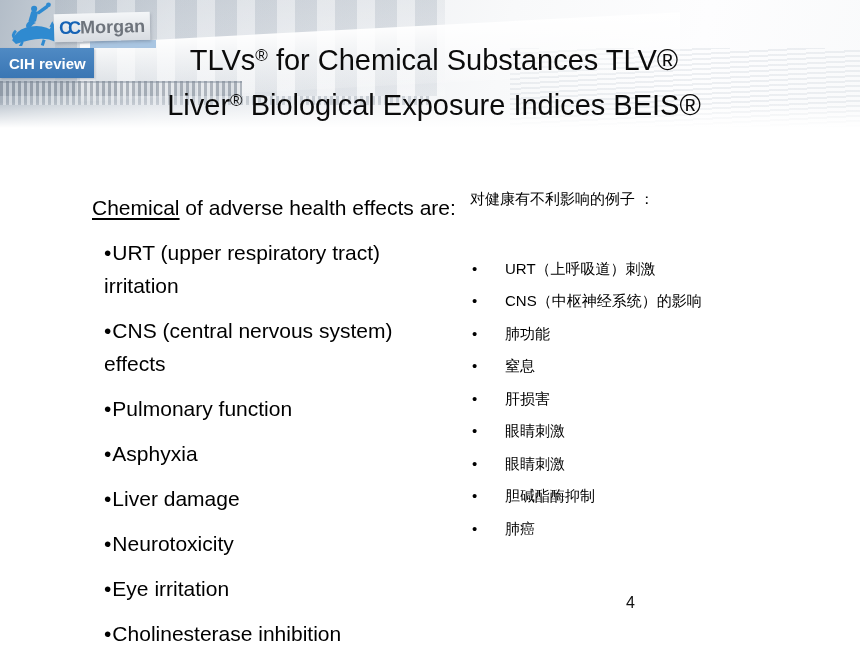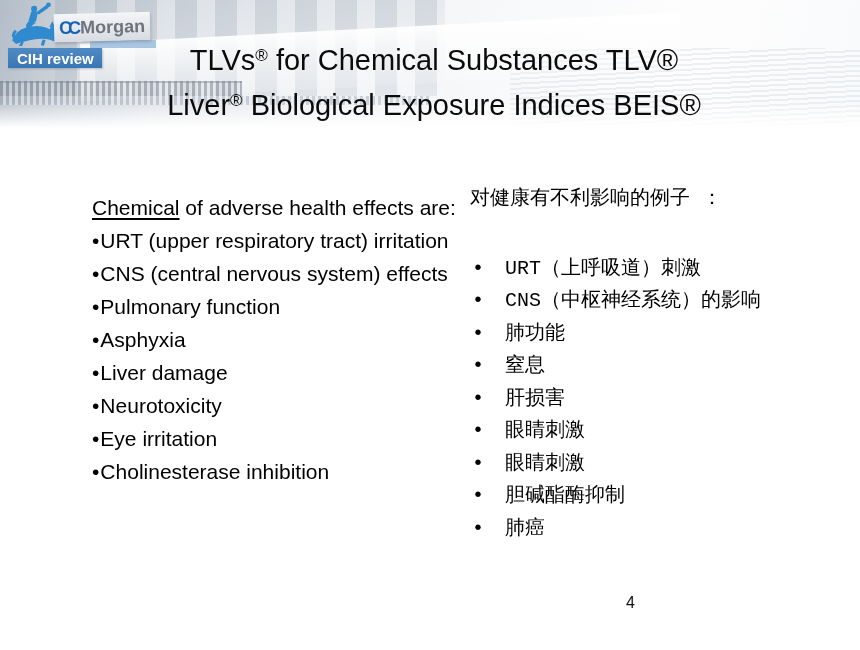--- a/index.html
+++ b/index.html
@@ -46,47 +46,47 @@
   .logo-plate {
     position:absolute; left:54px; top:13px; width:96px; height:28px;
     display:flex; align-items:center; justify-content:center;
     background:linear-gradient(180deg,#f4f6f8,#d8dce1);
     box-shadow:1px 2px 3px rgba(100,110,122,.35); transform:rotate(-1.5deg);
   }
   .logo-cc { font-size:18px; font-weight:700; letter-spacing:-4px; color:#1663b5; margin-right:3px; }
   .logo-name { font-size:18px; font-weight:600; color:#6e747c; letter-spacing:0; }
 
   .badge {
-    position:absolute; left:8px; top:48px; width:94px; height:20px;
+    position:absolute; left:0; top:48px; width:94px; height:30px;
     background:linear-gradient(180deg,#4f8ac4,#3a76b4);
     color:#ffffff; font-size:15px; font-weight:700;
     display:flex; align-items:center; padding-left:9px; box-sizing:border-box;
     box-shadow:1px 1px 2px rgba(60,80,105,.3);
   }
 
   
   .title {
     position:absolute; left:0; top:40px; width:860px; padding-left:8px; box-sizing:border-box;
     text-align:center; font-size:29px; line-height:40px; color:#0b0b0b; z-index:5;
   }
   .title sup { font-size:17px; position:relative; top:-9px; vertical-align:baseline; }
 
   
   .left-col {
     position:absolute; left:92px; top:191px; width:378px;
     font-size:21px; line-height:33px; color:#000;
   }
   .intro .u { text-decoration:underline; text-underline-offset:3px; }
-  .l-item { margin:0; }
+  .l-item { margin:12px; }
   .lmark { margin-right:1px; }
 
   
   .right-col {
     position:absolute; left:470px; top:183px; width:320px;
-    font-size:20px; line-height:32.5px; color:#000;font-family:Liberation Mono, monospace;
+    font-size:15px; line-height:32.5px; color:#000;
   }
   .r-head { white-space:nowrap; }
   .r-list { margin-top:37px; width:305px; }
   .r-item { position:relative; padding-left:35px; width:270px; box-sizing:content-box; }
   .rmark { position:absolute; left:2px; top:0; }
 
   .page-num { position:absolute; left:626px; top:594px; font-size:16px; color:#111; }
 </style>
 </head>
 <body>

